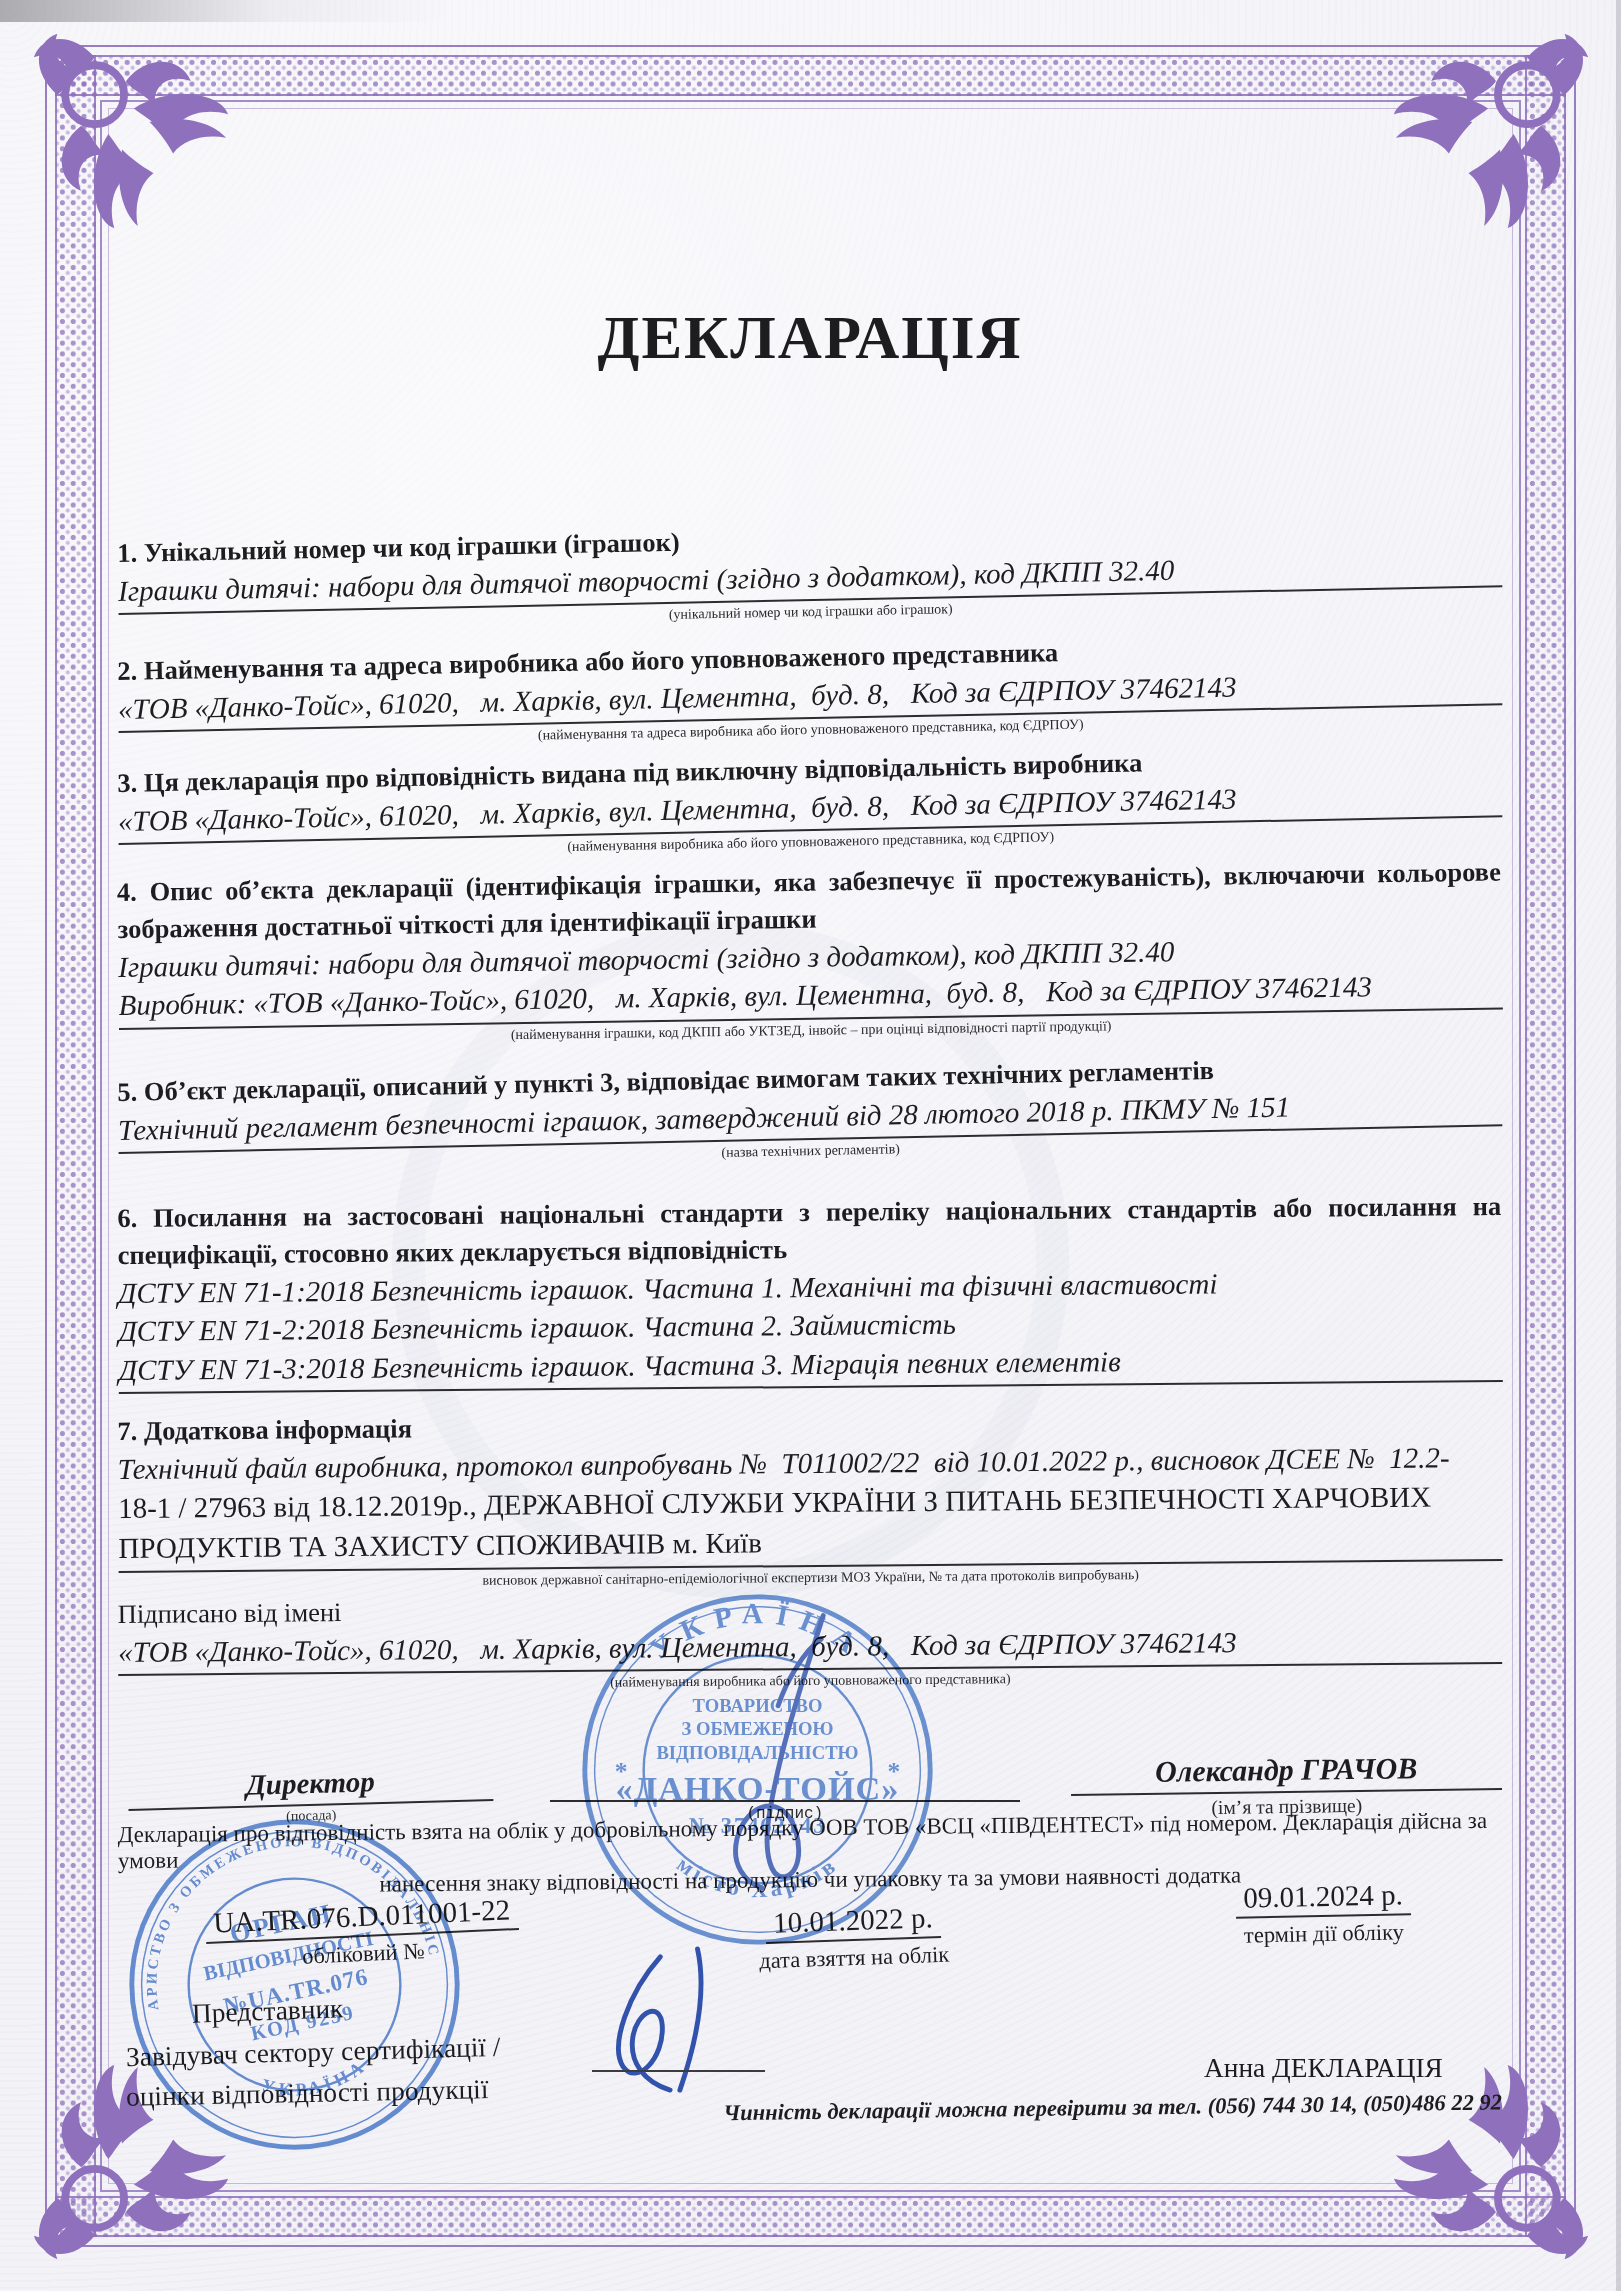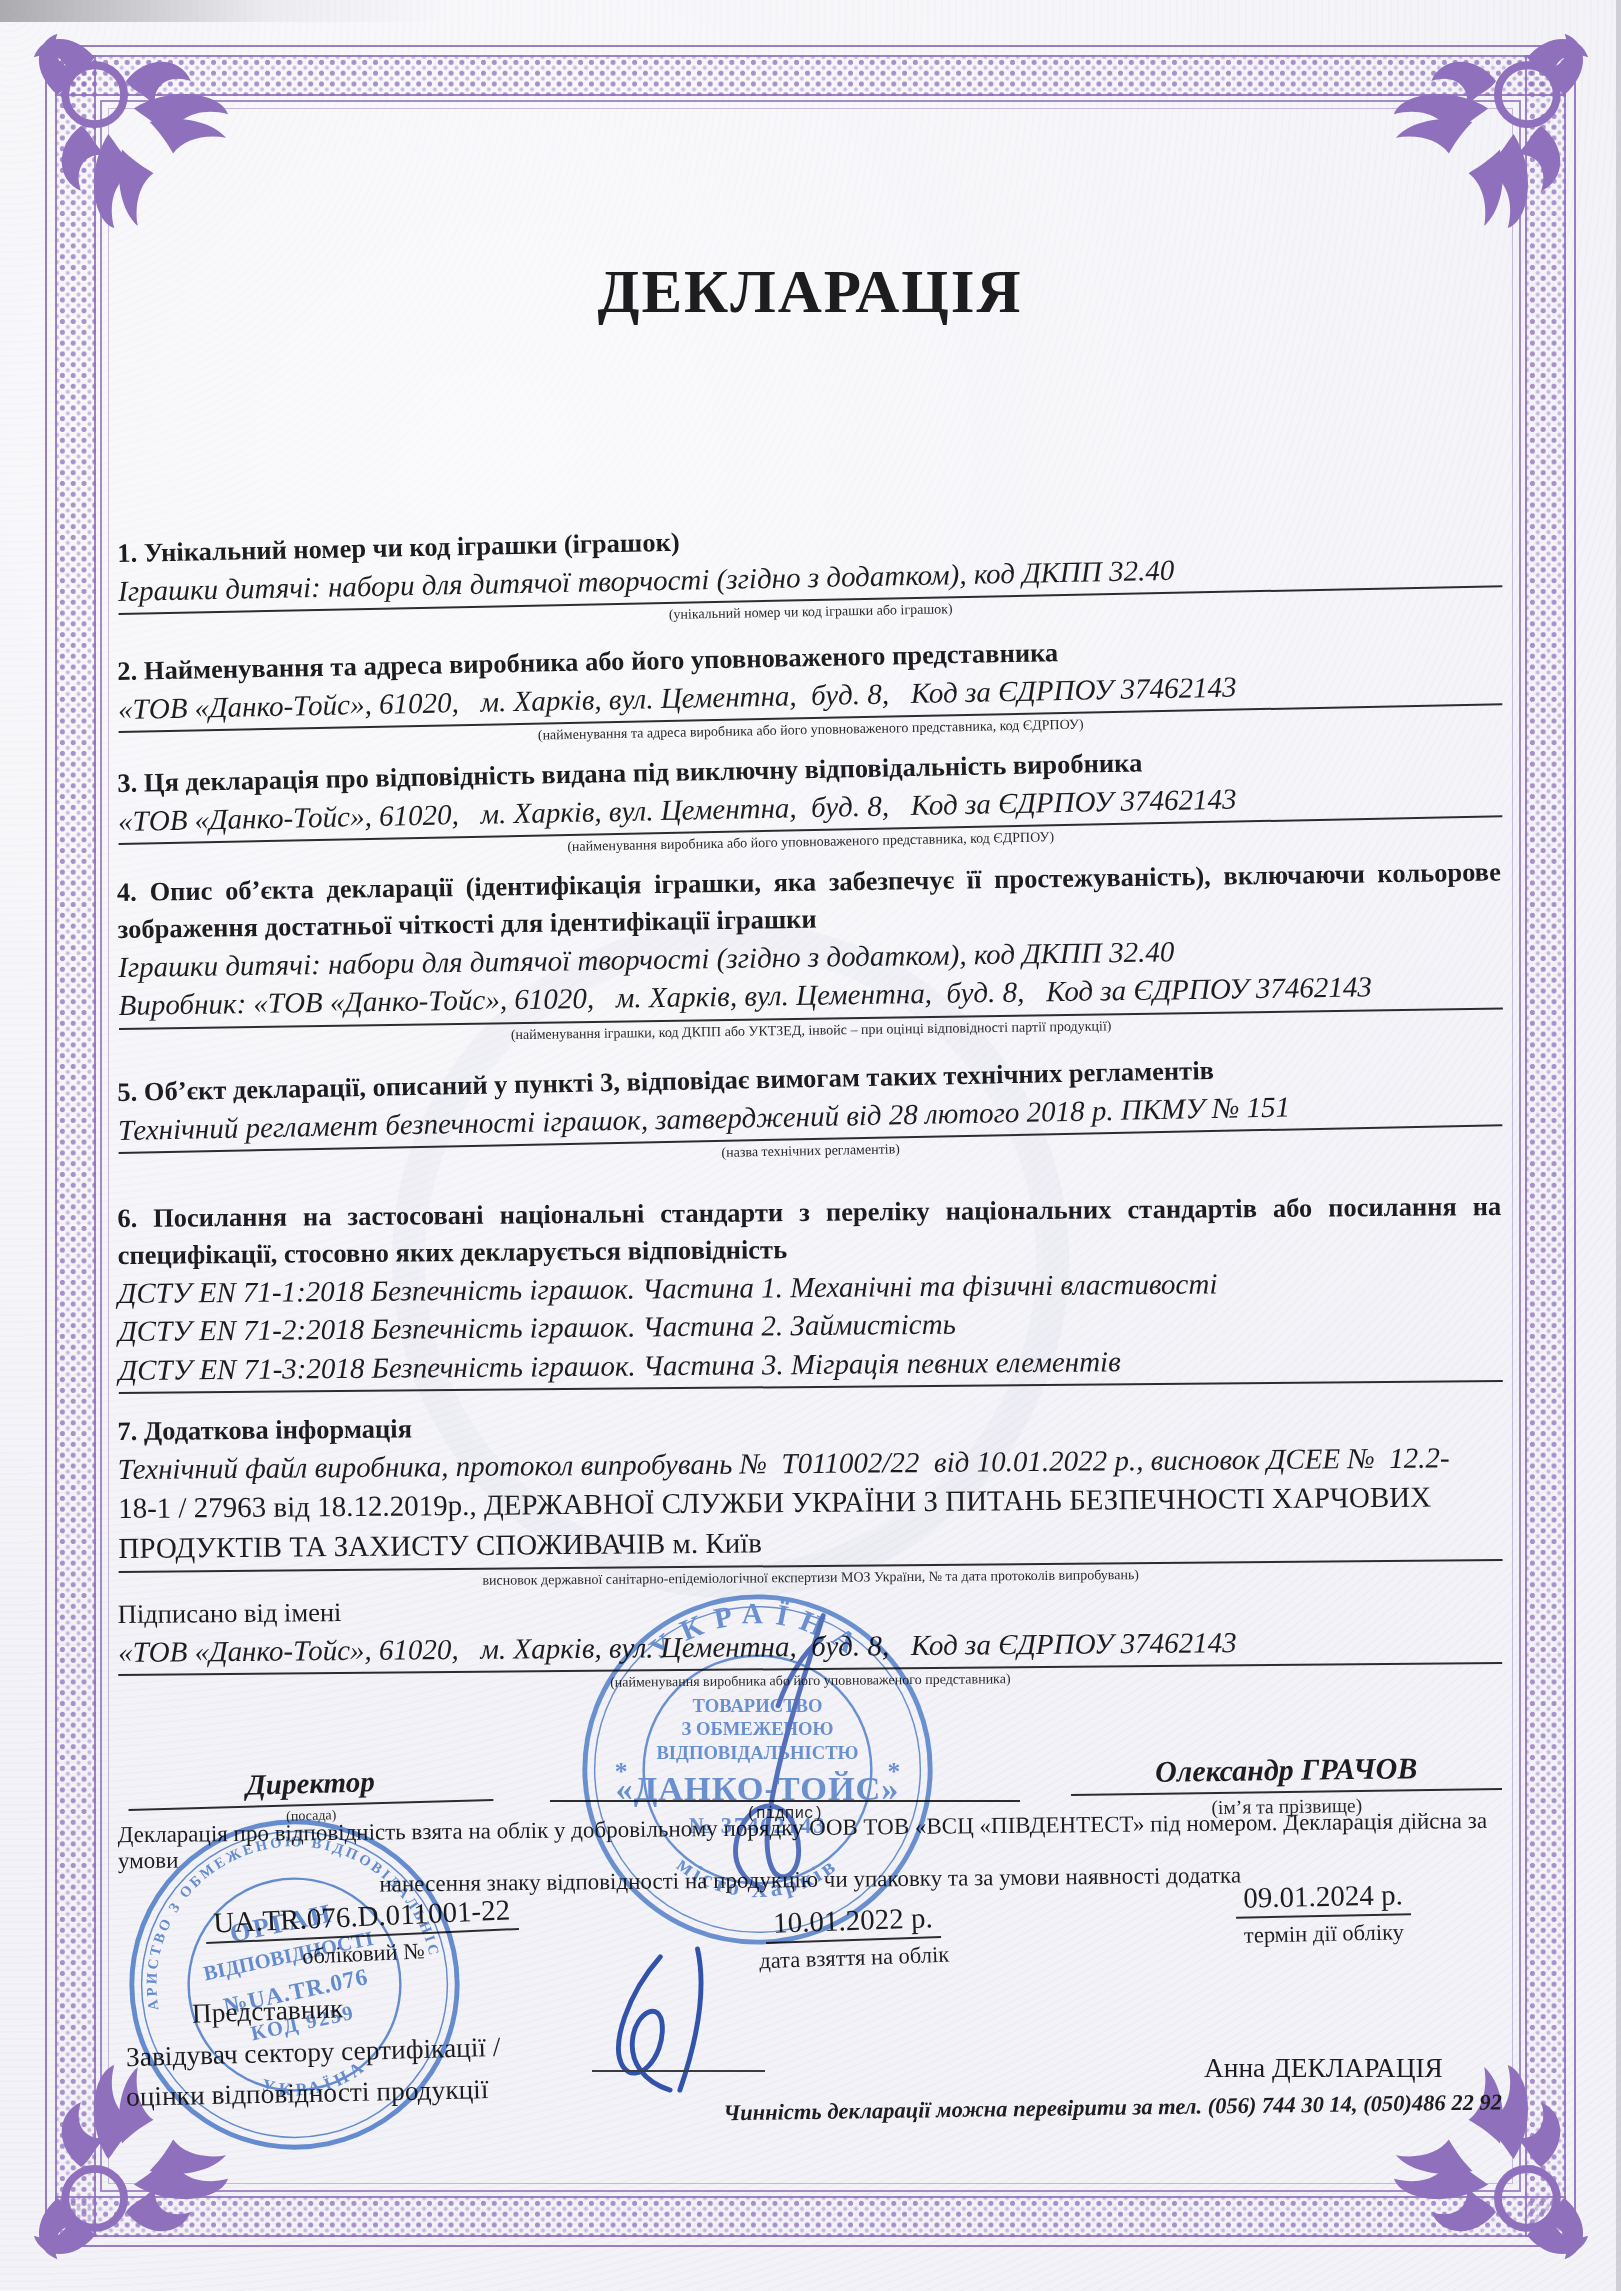--- a/index.html
+++ b/index.html
@@ -38,21 +38,21 @@
   .corner{position:absolute;width:208px;height:208px;pointer-events:none;}
   .corner svg{display:block;width:100%;height:100%;}
   .corner.tl{top:23.5px;left:23.5px;}
   .corner.tr{top:23.5px;right:23.5px;transform:rotate(90deg);}
   .corner.br{bottom:23.5px;right:23.5px;transform:rotate(180deg);}
   .corner.bl{bottom:23.5px;left:23.5px;transform:rotate(270deg);}
   
   .content{position:absolute;left:118px;top:0;width:1384px;height:100%;}
   .abs{position:absolute;left:0;right:0;}
   .title{text-align:center;}
-  .t1{font-size:61px;font-weight:bold;letter-spacing:2px;}
+  .t1{font-size:61px;font-weight:bold;letter-spacing:2px;margin-top:46px;}
   .t2{font-size:53px;margin-top:2px;}
   h2{margin:0;font-size:26.5px;font-weight:bold;line-height:1.4;}
   h2.just{text-align:justify;}
   .val{font-size:29px;font-style:italic;white-space:pre-wrap;line-height:1.32;}
   .val-caps{font-size:29px;font-style:normal;white-space:pre-wrap;line-height:1.38;}
   .u{border-bottom:2.5px solid #2c2c2e;padding-bottom:2.9px;}
   .cap{font-size:14px;text-align:center;margin-top:2.9px;color:#2a2a2c;}
   .tilt-a{transform:rotate(-1.15deg);transform-origin:left center;}
   .tilt-b{transform:rotate(-0.85deg);transform-origin:left center;}
   .tilt-c{transform:rotate(-0.5deg);transform-origin:left center;}

